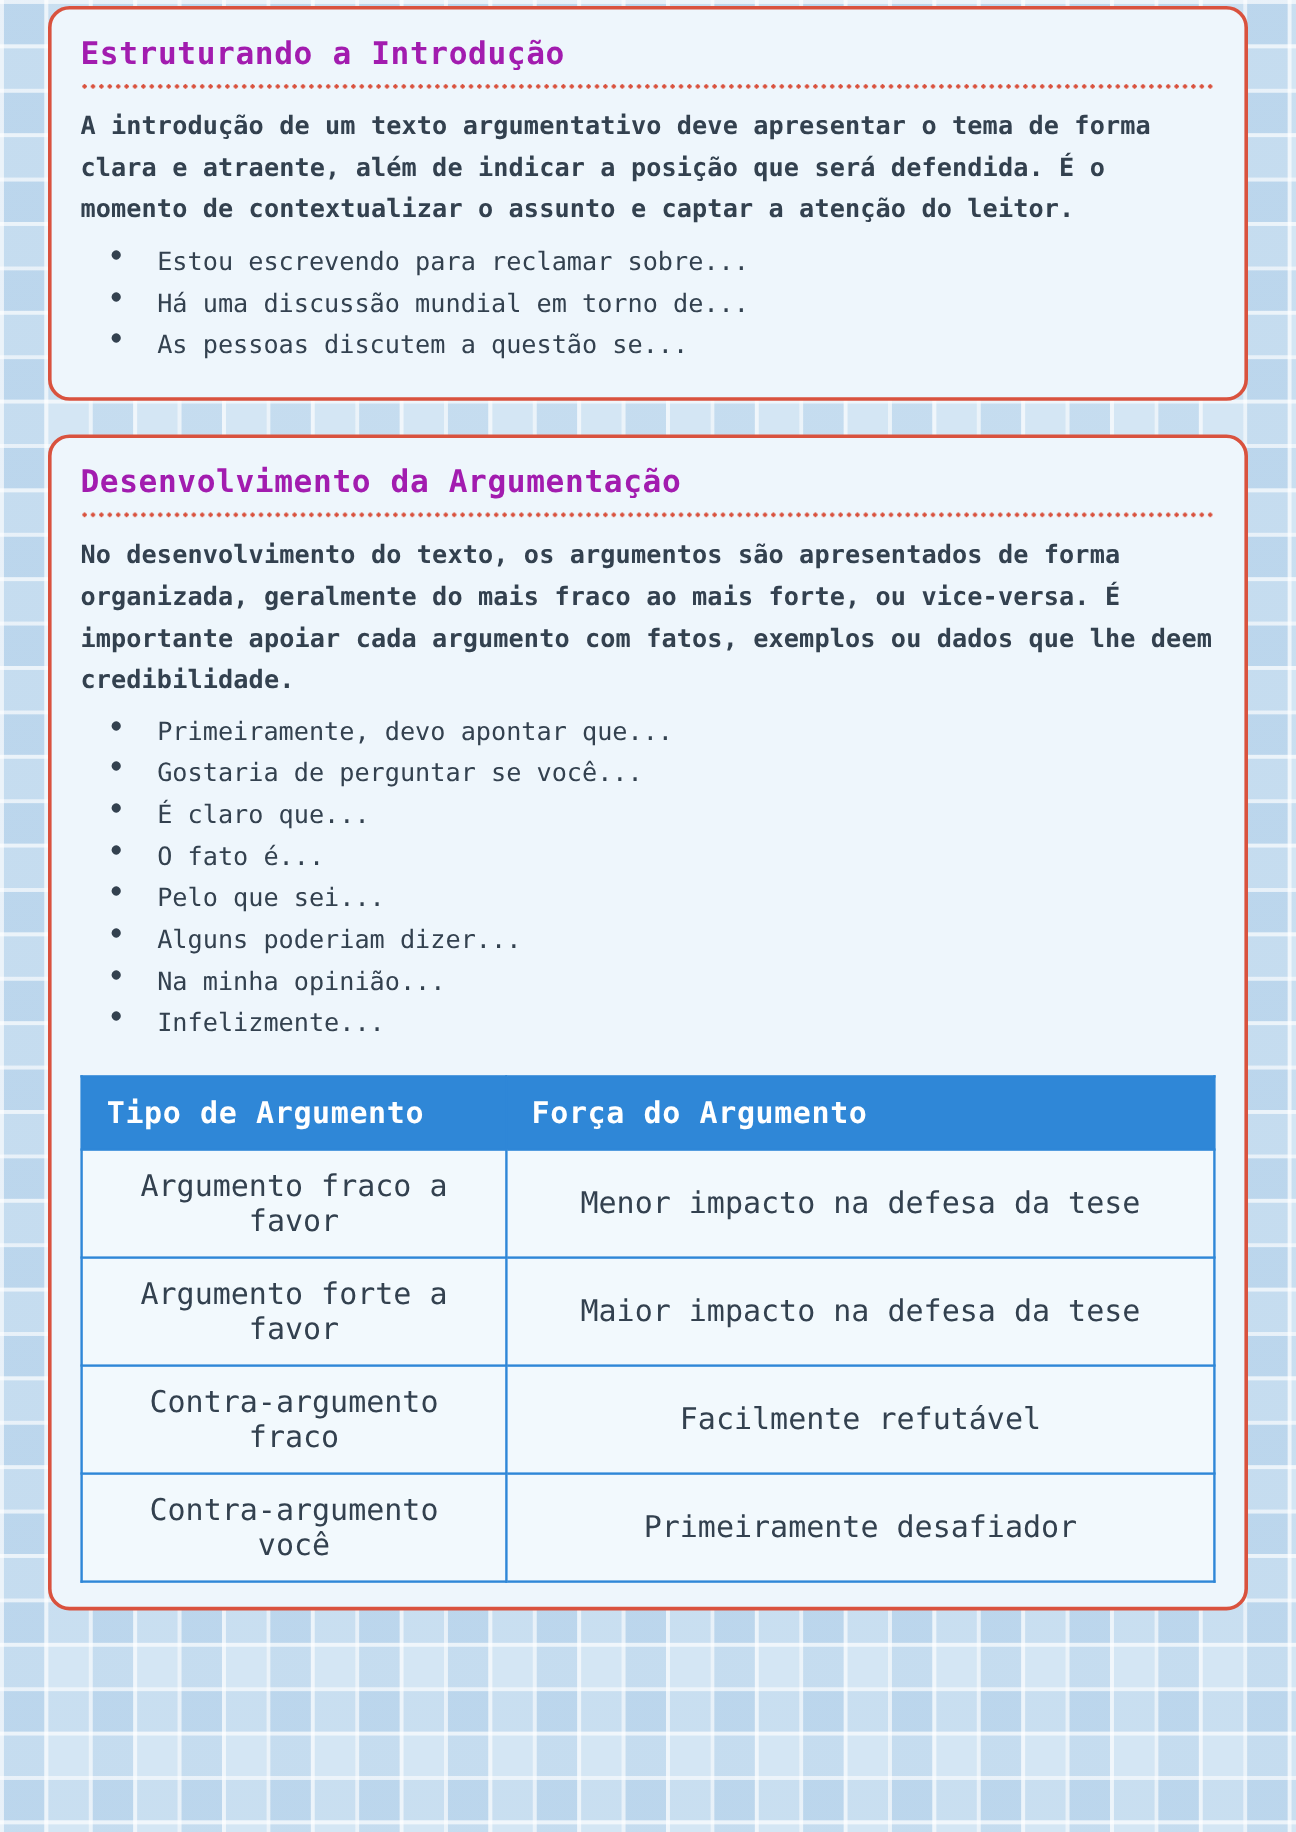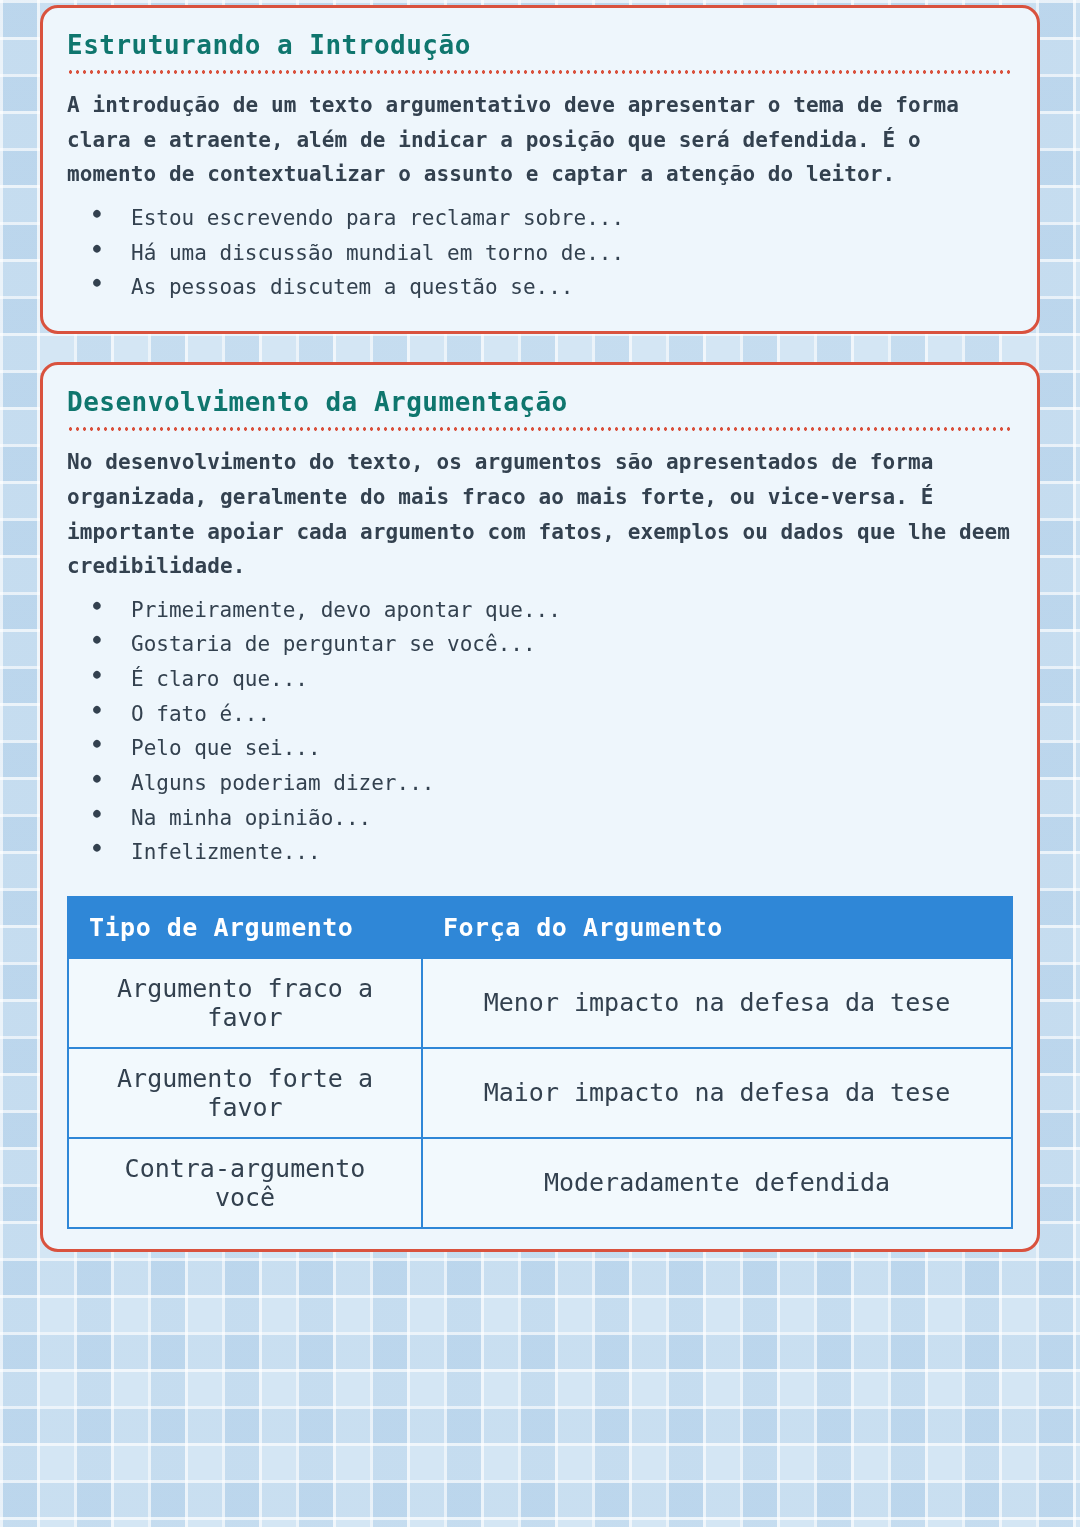--- a/index.html
+++ b/index.html
@@ -23,21 +23,21 @@
 
   .card {
     background: #eef6fc;
     border: 3px solid #d9523e;
     border-radius: 18px;
     padding: 22px 24px 26px 24px;
   }
   .card.second { margin-top: 28px; padding-bottom: 20px; }
 
   h2.section-title {
-    color: #0f766e;
+    color: #a21caf;
     font-size: 26px;
     font-weight: bold;
     letter-spacing: 0.5px;
     line-height: 1.2;
   }
 
   .dotted-divider {
     height: 4px;
     margin: 9px 0 14px 0;
     background-image: radial-gradient(circle, #d9523e 1.6px, transparent 1.9px);
@@ -171,20 +171,24 @@
       <tbody>
         <tr>
           <td>Argumento fraco a favor</td>
           <td>Menor impacto na defesa da tese</td>
         </tr>
         <tr>
           <td>Argumento forte a favor</td>
           <td>Maior impacto na defesa da tese</td>
         </tr>
         <tr>
+          <td>Contra-argumento fraco</td>
+          <td>Facilmente refutável</td>
+        </tr>
+        <tr>
           <td>Contra-argumento você</td>
-          <td>Moderadamente defendida</td>
+          <td>Primeiramente desafiador</td>
         </tr>
       </tbody>
     </table>
   </section>
 
 </main>
 
 </body></html>

